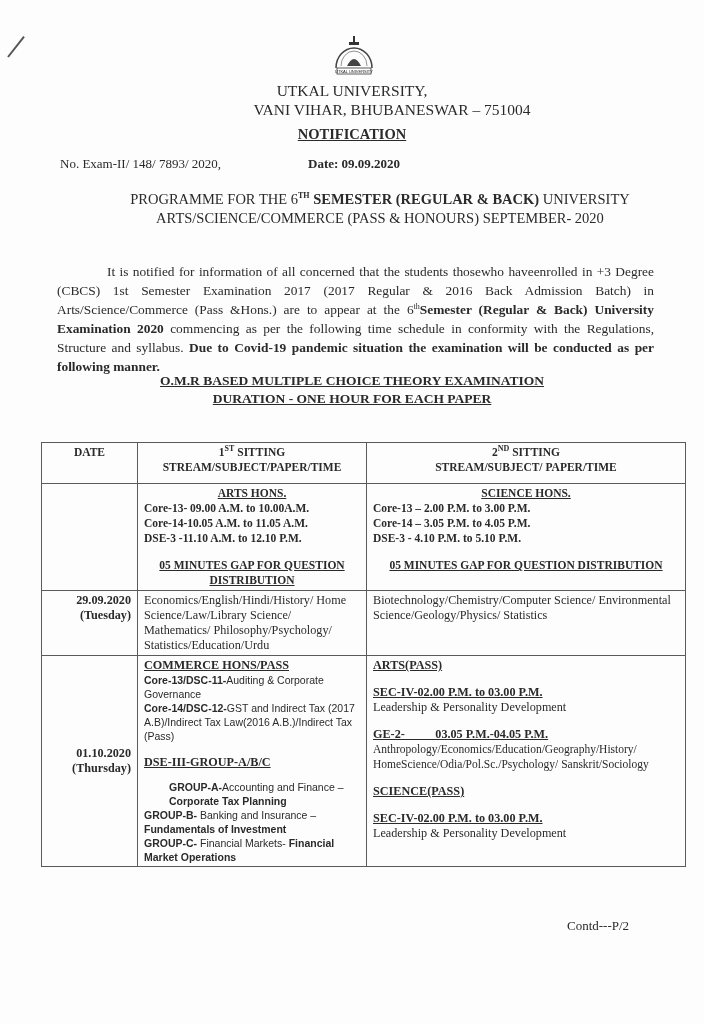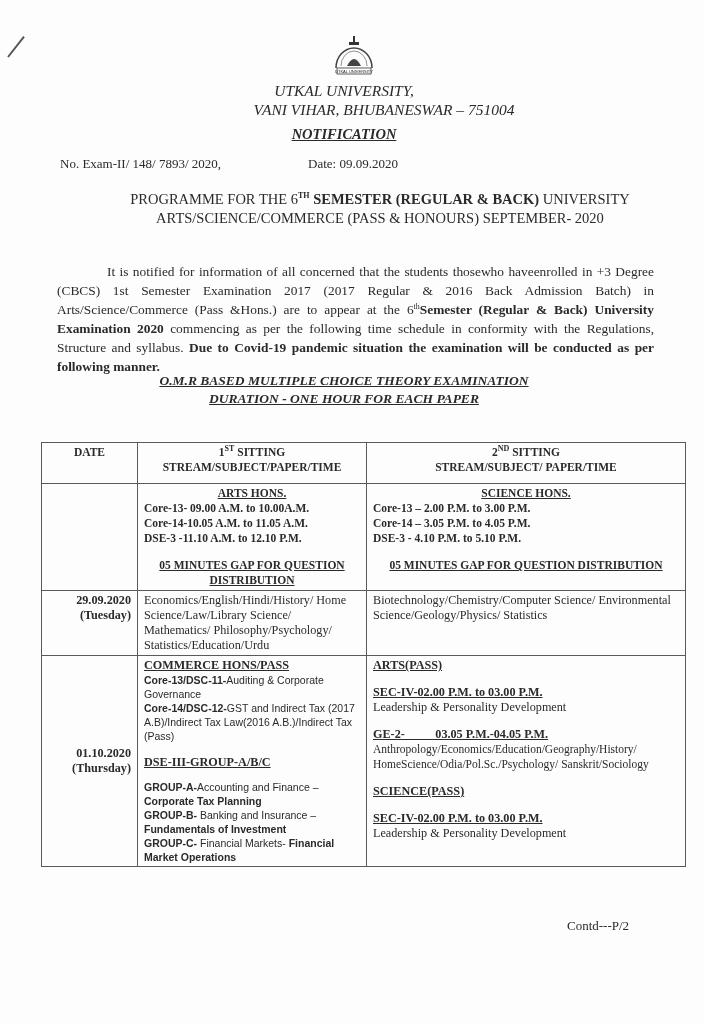--- a/index.html
+++ b/index.html
@@ -4,26 +4,26 @@
 <style>
   html, body { margin:0; padding:0; }
   body {
     width:704px; height:1024px; position:relative; overflow:hidden;
     background:#fdfdfd; color:#2a2a2a;
     font-family:"Liberation Serif", "DejaVu Serif", serif;
   }
   .abs { position:absolute; }
   .slash { left:8px; top:32px; width:26px; height:2px; background:#555; transform:rotate(-52deg); transform-origin:left center; top:56px; }
   .logo { left:331px; top:28px; width:46px; height:52px; }
-  .center { left:0; width:688px; text-align:center;font-style:italic; }
+  .center { left:8px; width:688px; text-align:center; }
   .uni1 { top:82px; font-size:15.5px; }
   .uni2 { top:101px; font-size:15.5px;padding-left:40px; }
   .notif { top:126px; font-size:14.5px; font-weight:bold; text-decoration:underline; }
   .ref { top:156px; left:60px; font-size:13px; }
-  .date { top:156px; left:308px; font-size:13px; }
+  .date { top:156px; left:308px; font-size:13px;font-weight:bold; }
   .prog { top:190px; left:60px; width:640px; text-align:center; font-size:14.5px; line-height:19px; }
   .para { top:262px; left:57px; width:597px; font-size:13.4px; line-height:19px; text-align:justify; }
   .para p { margin:0; text-indent:50px; }
   .omr { top:372px; font-size:13.5px; font-weight:bold; line-height:18px; }
   .omr span { text-decoration:underline; }
   sup { font-size:8px; vertical-align:super; line-height:0; }
 
   table.sched {
     position:absolute; left:41px; top:442px; width:645px;
     border-collapse:collapse; font-size:12.2px; line-height:15px;
@@ -120,21 +120,21 @@
   <tr>
     <td class="c-date" style="vertical-align:middle;">
       <div>01.10.2020</div>
       <div>(Thursday)</div>
     </td>
     <td class="c-s1">
       <div class="b u">COMMERCE HONS/PASS</div>
       <div class="sans" style=""><span class="b">Core-13/DSC-11-</span><span>Auditing &amp; Corporate Governance</span></div>
       <div class="sans"><span class="b">Core-14/DSC-12-</span><span>GST and Indirect Tax (2017 A.B)/Indirect Tax Law(2016 A.B.)/Indirect Tax (Pass)</span></div>
       <div class="b u gap">DSE-III-GROUP-A/B/C</div>
-      <div class="sans" style="margin-top:10px;"><span class="b">GROUP-A-</span><span>Accounting and Finance –</span> <span class="b">Corporate Tax Planning</span></div>
+      <div class="sans" style="margin-top:10px;margin-left:25px;"><span class="b">GROUP-A-</span><span>Accounting and Finance –</span> <span class="b">Corporate Tax Planning</span></div>
       <div class="sans"><span class="b">GROUP-B-</span><span> Banking and Insurance –</span> <span class="b">Fundamentals of Investment</span></div>
       <div class="sans"><span class="b">GROUP-C-</span><span> Financial Markets- </span><span class="b">Financial Market Operations</span></div>
     </td>
     <td>
       <div class="b u">ARTS(PASS)</div>
       <div class="b u gap">SEC-IV-02.00 P.M. to 03.00 P.M.</div>
       <div>Leadership &amp; Personality Development</div>
       <div class="b u gap" style="white-space:pre;">GE-2-          03.05 P.M.-04.05 P.M.</div>
       <div class="small">Anthropology/Economics/Education/Geography/History/ HomeScience/Odia/Pol.Sc./Psychology/ Sanskrit/Sociology</div>
       <div class="b u gap">SCIENCE(PASS)</div>

